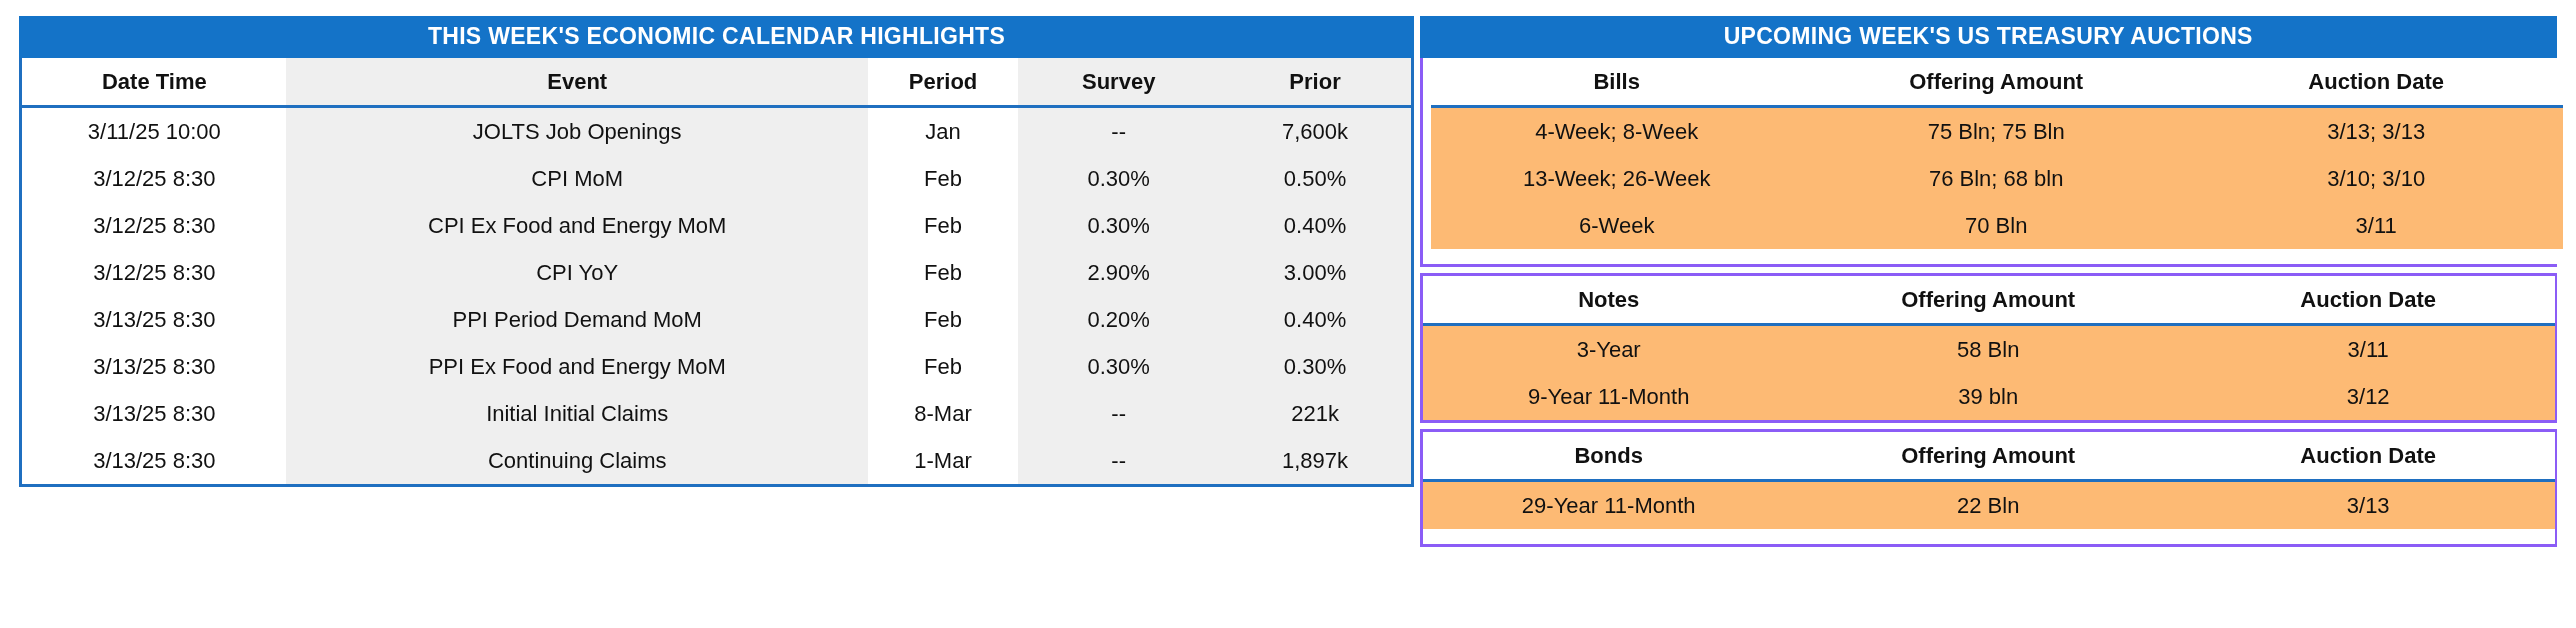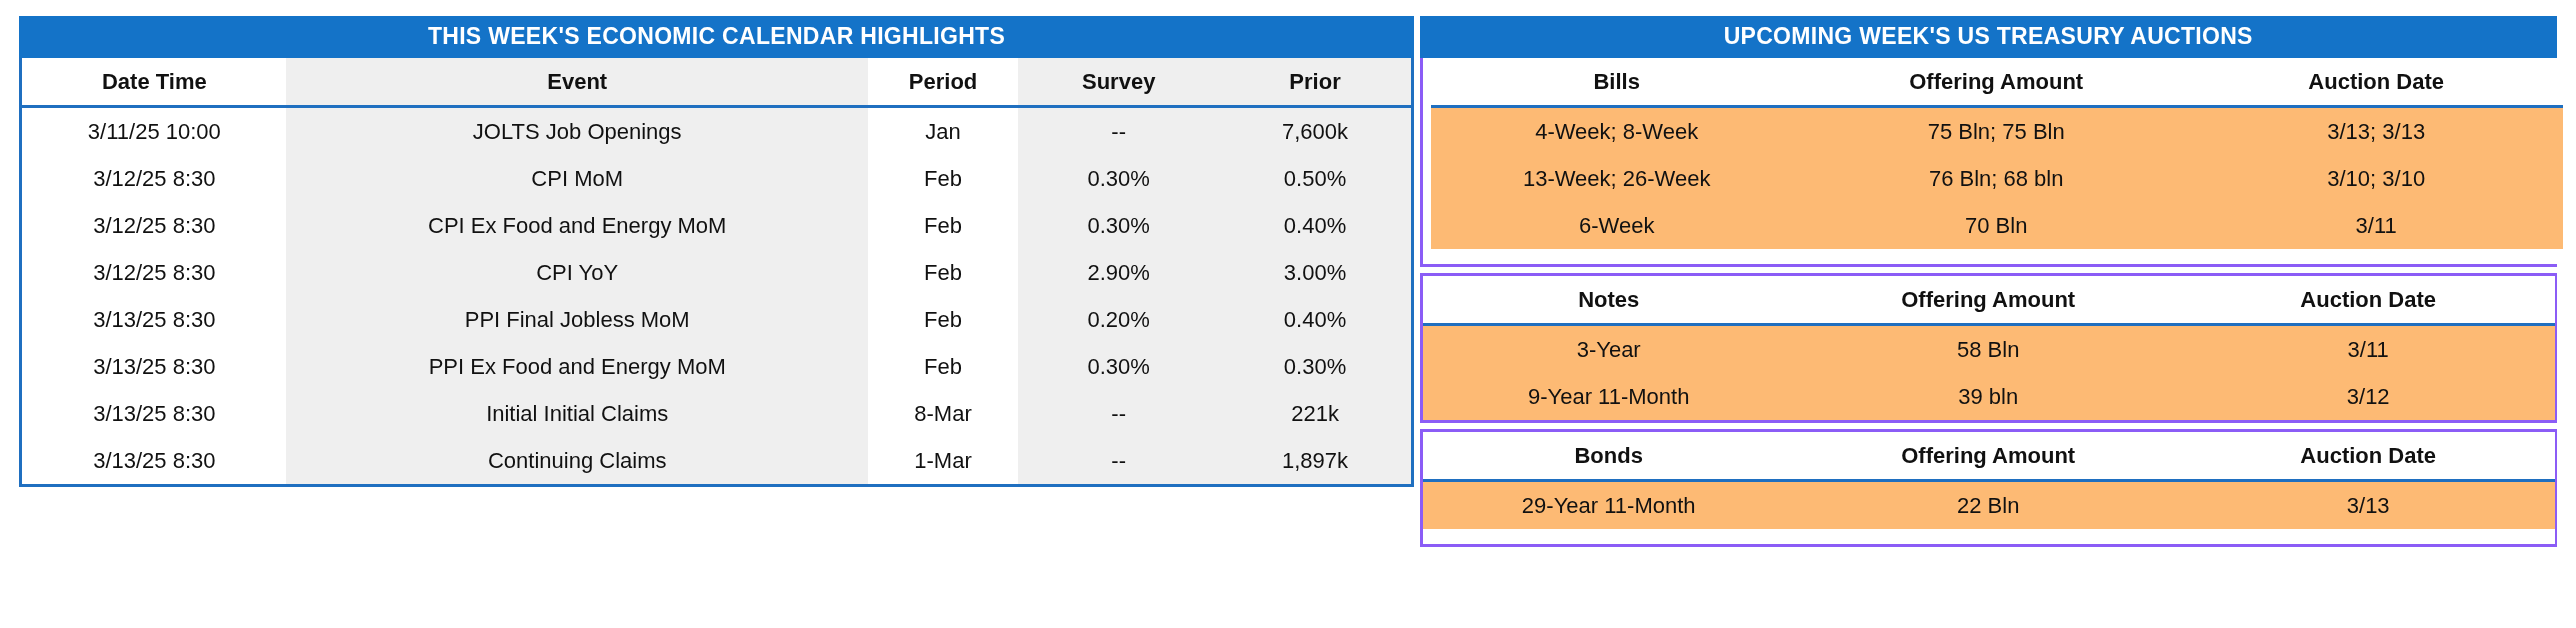--- a/index.html
+++ b/index.html
@@ -139,21 +139,21 @@
             </tr>
             <tr>
               <td>3/12/25 8:30</td>
               <td class="cell-shade">CPI YoY</td>
               <td>Feb</td>
               <td class="cell-shade">2.90%</td>
               <td class="cell-shade">3.00%</td>
             </tr>
             <tr>
               <td>3/13/25 8:30</td>
-              <td class="cell-shade">PPI Final Jobless MoM</td>
+              <td class="cell-shade">PPI Period Demand MoM</td>
               <td>Feb</td>
               <td class="cell-shade">0.20%</td>
               <td class="cell-shade">0.40%</td>
             </tr>
             <tr>
               <td>3/13/25 8:30</td>
               <td class="cell-shade">PPI Ex Food and Energy MoM</td>
               <td>Feb</td>
               <td class="cell-shade">0.30%</td>
               <td class="cell-shade">0.30%</td>

